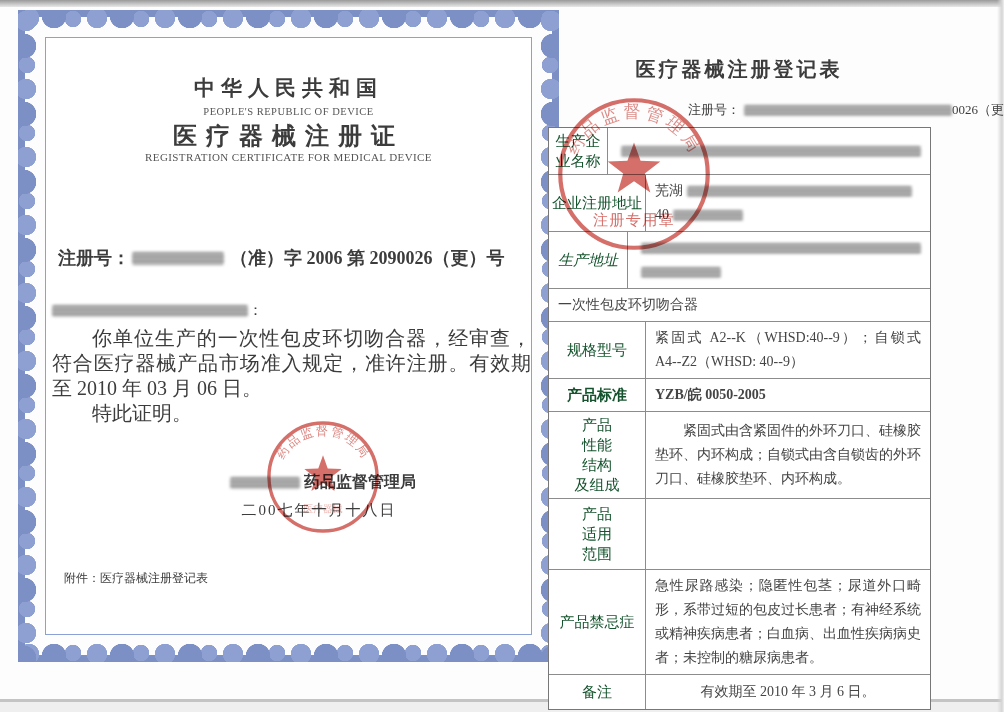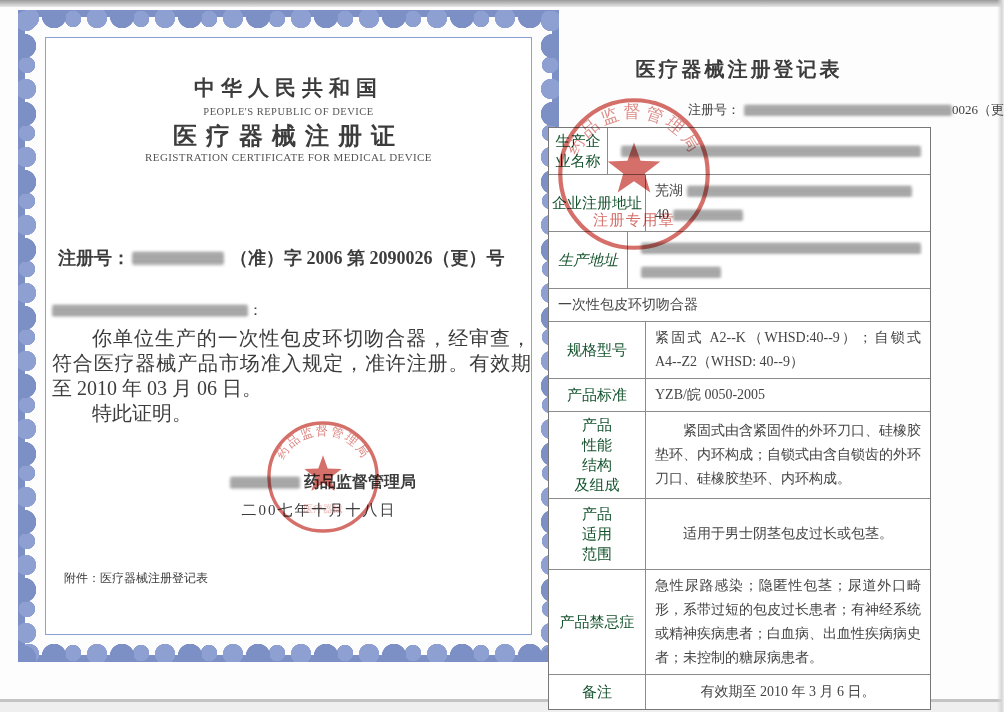--- a/index.html
+++ b/index.html
@@ -98,21 +98,21 @@
     justify-content:center;text-align:center;font-size:15px;white-space:pre-line;
     line-height:20px;color:#14532d;padding:3px 2px;}
   .tvalue{flex:1;display:flex;flex-direction:column;justify-content:center;
     padding:4px 9px;font-size:14px;line-height:24px;color:#444;text-align:justify;}
   .vline{min-height:16px;}
   .vline.indent{text-indent:2em;}
   .vline.center{text-align:center;}
   .tvalue .blur{height:11px;margin-left:4px;}
   .trow:nth-child(1){min-height:32px;} .trow:nth-child(2){min-height:44px;}
   .trow:nth-child(3){min-height:42px;font-style:italic;} .trow:nth-child(4){min-height:28px;}
-  .trow:nth-child(5){min-height:50px;} .trow:nth-child(6){min-height:26px;}
+  .trow:nth-child(5){min-height:50px;} .trow:nth-child(6){min-height:26px;font-weight:bold;}
   .trow:nth-child(7){min-height:74px;} .trow:nth-child(8){min-height:71px;}
   .trow:nth-child(9){min-height:75px;} .trow:nth-child(10){min-height:34px;}
 </style>
 </head>
 <body>
 
 <div class="edge-top"></div>
 <div class="edge-bottom"></div>
 <div class="edge-right"></div>
 
@@ -213,23 +213,20 @@
 结构
 及组成</div>
         <div class="tvalue">
           <div class="vline indent"><span>紧固式由含紧固件的外环刀口、硅橡胶垫环、内环构成；自锁式由含自锁齿的外环刀口、硅橡胶垫环、内环构成。</span></div>
         </div>
       </div>
       <div class="trow">
         <div class="tlabel">产品
 适用
 范围</div>
-        <div class="tvalue">
-          <div class="vline indent"><span>适用于男士阴茎包皮过长或包茎。</span></div>
-        </div>
       </div>
       <div class="trow">
         <div class="tlabel">产品禁忌症</div>
         <div class="tvalue">
           <div class="vline"><span>急性尿路感染；隐匿性包茎；尿道外口畸形，系带过短的包皮过长患者；有神经系统或精神疾病患者；白血病、出血性疾病病史者；未控制的糖尿病患者。</span></div>
         </div>
       </div>
       <div class="trow">
         <div class="tlabel">备注</div>
         <div class="tvalue">

